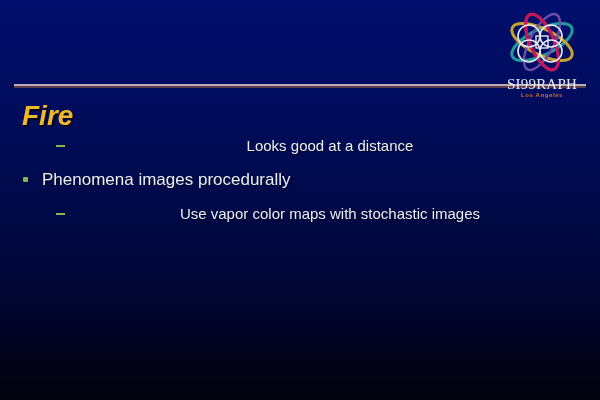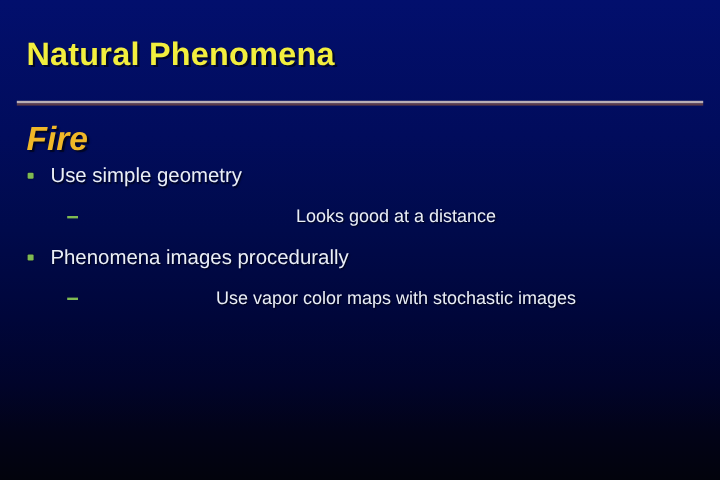--- a/index.html
+++ b/index.html
@@ -158,47 +158,59 @@
     width: 98px;
     height: 34px;
   }
   #opengl-svg { display: block; }
 </style>
 </head>
 <body>
 
 <div id="slide">
 
-  <div id="title">Natural Phenomena</div>
 
   <div id="title-rule"></div>
 
   <div id="section-title">Fire</div>
 
   <div id="bullets">
 
-    <div class="bullet-row lvl1">
-      <span class="marker dot"></span>
-      <span class="bullet-text">Use simple geometry</span>
-    </div>
 
     <div class="bullet-row lvl2">
       <span class="marker dash"></span>
       <span class="bullet-text">Looks good at a distance</span>
     </div>
 
     <div class="bullet-row lvl1">
       <span class="marker dot"></span>
       <span class="bullet-text">Phenomena images procedurally</span>
     </div>
 
     <div class="bullet-row lvl2">
       <span class="marker dash"></span>
       <span class="bullet-text">Use vapor color maps with stochastic images</span>
     </div>
 
 
 
   </div>
 
+  <div id="siggraph-logo">
+    <svg id="siggraph-rings" viewBox="0 0 88 72">
+      <g fill="none" stroke-linecap="round">
+        <ellipse cx="44" cy="36" rx="33" ry="13" stroke="#1f9e9e" stroke-width="3" transform="rotate(-26 44 36)"></ellipse>
+        <ellipse cx="44" cy="36" rx="33" ry="13" stroke="#c8a22e" stroke-width="3" transform="rotate(26 44 36)"></ellipse>
+        <ellipse cx="44" cy="36" rx="31" ry="12" stroke="#6a4ea8" stroke-width="2.4" transform="rotate(-62 44 36)"></ellipse>
+        <ellipse cx="44" cy="36" rx="30" ry="12" stroke="#c2185b" stroke-width="3.4" transform="rotate(66 44 36)"></ellipse>
+        <circle cx="31" cy="30" r="11" stroke="#e8e8f0" stroke-width="1.6"></circle>
+        <circle cx="53" cy="30" r="11" stroke="#e8e8f0" stroke-width="1.6"></circle>
+        <circle cx="31" cy="45" r="11" stroke="#e8e8f0" stroke-width="1.6"></circle>
+        <circle cx="53" cy="45" r="11" stroke="#e8e8f0" stroke-width="1.6"></circle>
+        <rect x="38" y="30" width="12" height="12" stroke="#e8e8f0" stroke-width="1.4"></rect>
+      </g>
+    </svg>
+    <div id="siggraph-wordmark">SI99RAPH</div>
+    <div id="siggraph-city">Los Angeles</div>
+  </div>
 
 
 </div>
 
 </body></html>

